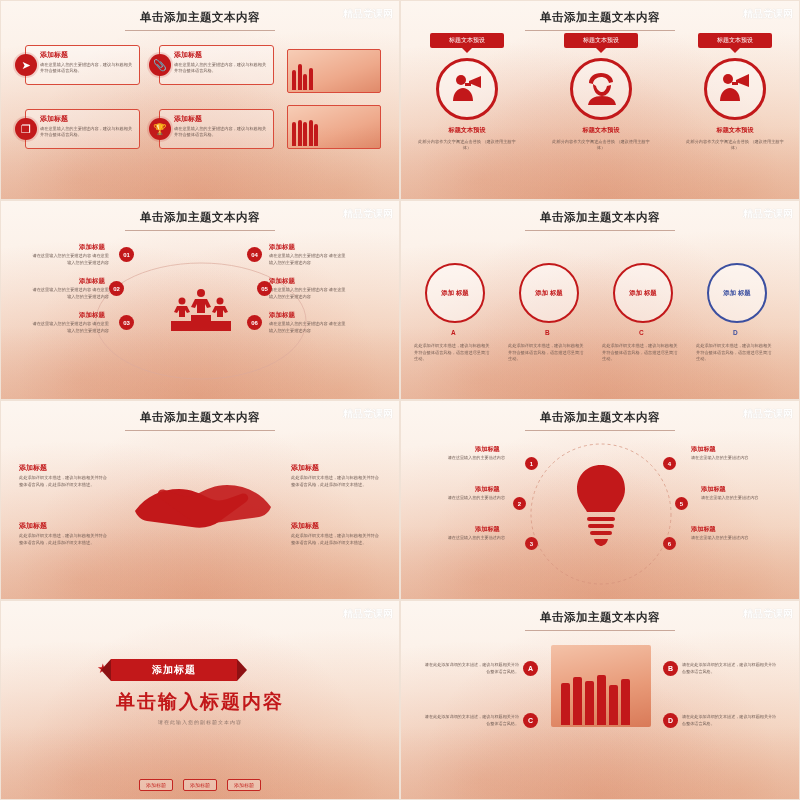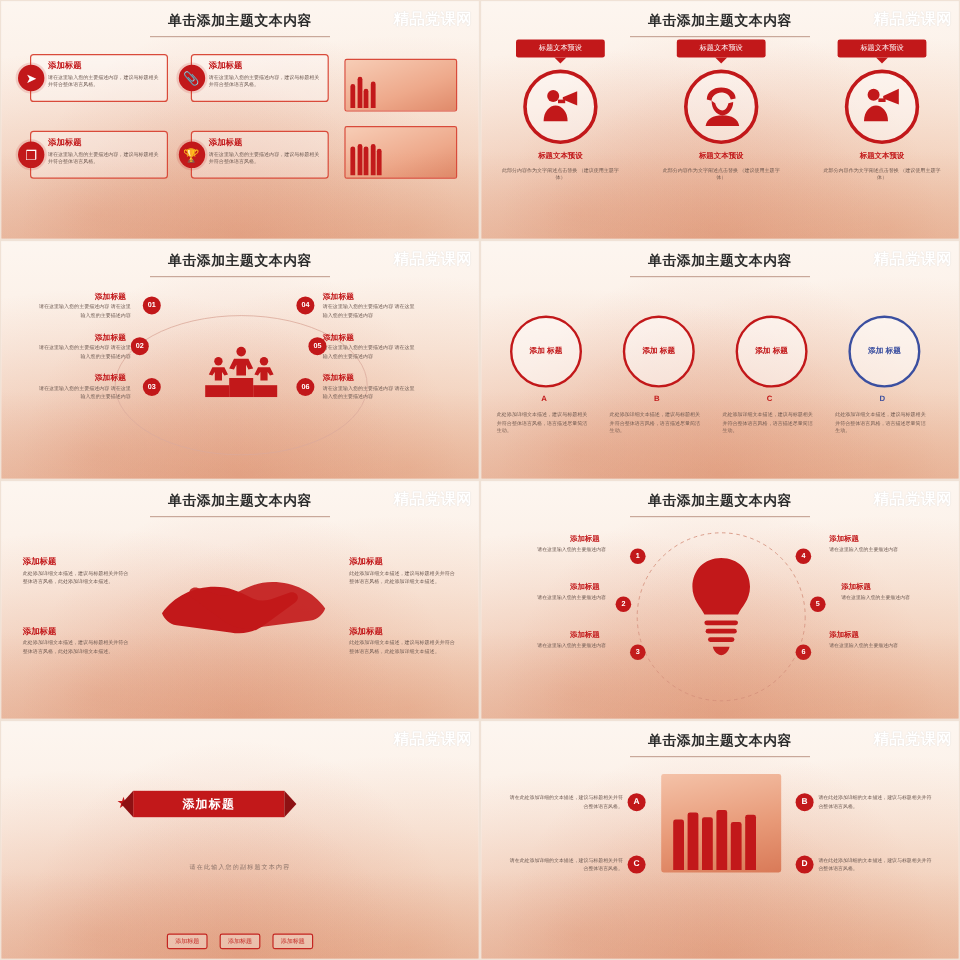--- a/index.html
+++ b/index.html
@@ -30,21 +30,21 @@
   .slide::after{
     
     content:"";
     position:absolute;left:0;right:0;bottom:0;height:46%;
     background:
       linear-gradient(to top, rgba(205,110,72,0.20), rgba(205,110,72,0) 80%);
     pointer-events:none;
   }
   .wm2{
     position:absolute;top:6px;right:6px;
-    font-size:13px;color:#ffffff;font-weight:bold;
+    font-size:10px;color:#ffffff;font-weight:bold;
     letter-spacing:0px;z-index:20;
     text-shadow:0 0 1px rgba(0,0,0,.15);
   }
   .title{
     position:absolute;top:9px;left:0;right:0;
     text-align:center;
     font-size:11.5px;color:#2b2b2b;font-weight:bold;
     letter-spacing:0.5px;
     z-index:5;
   }
@@ -437,20 +437,21 @@
 
     <div class="s6-num" style="left:262px;top:136px;">6</div>
     <div class="s6-h" style="left:290px;top:124px;">添加标题</div>
     <div class="s6-t" style="left:290px;top:134px;">请在这里输入您的主要描述内容</div>
   </div>
 
   <div class="slide">
     <div class="wm2">精品党课网</div>
     <div style="position:absolute;left:96px;top:60px;color:#c2181a;font-size:13px;">★</div>
     <div class="s7-ribbon">添加标题</div>
+    <div class="s7-main">单击输入标题内容</div>
     <div class="s7-sub">请在此输入您的副标题文本内容</div>
     <div class="s7-chips">
       <span class="s7-chip">添加标题</span>
       <span class="s7-chip">添加标题</span>
       <span class="s7-chip">添加标题</span>
     </div>
   </div>
 
   <div class="slide">
     <div class="wm2">精品党课网</div>

